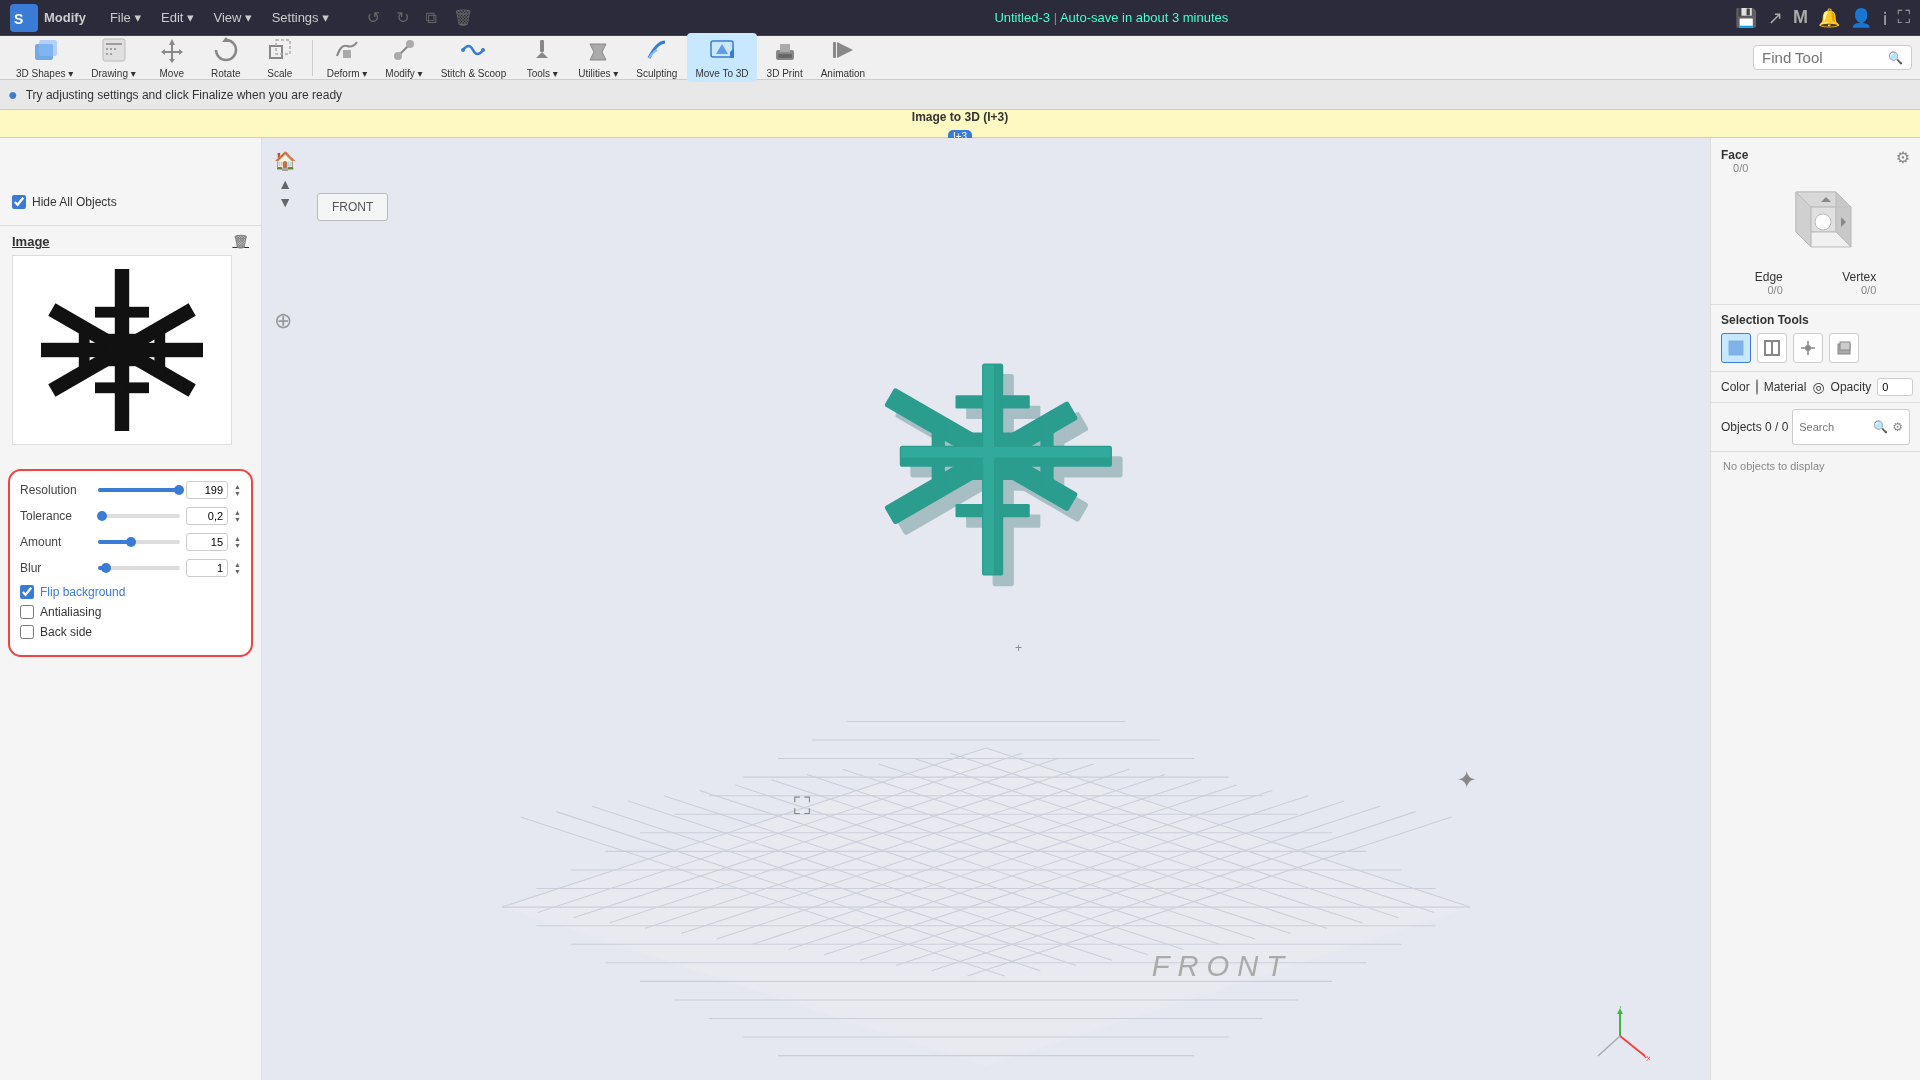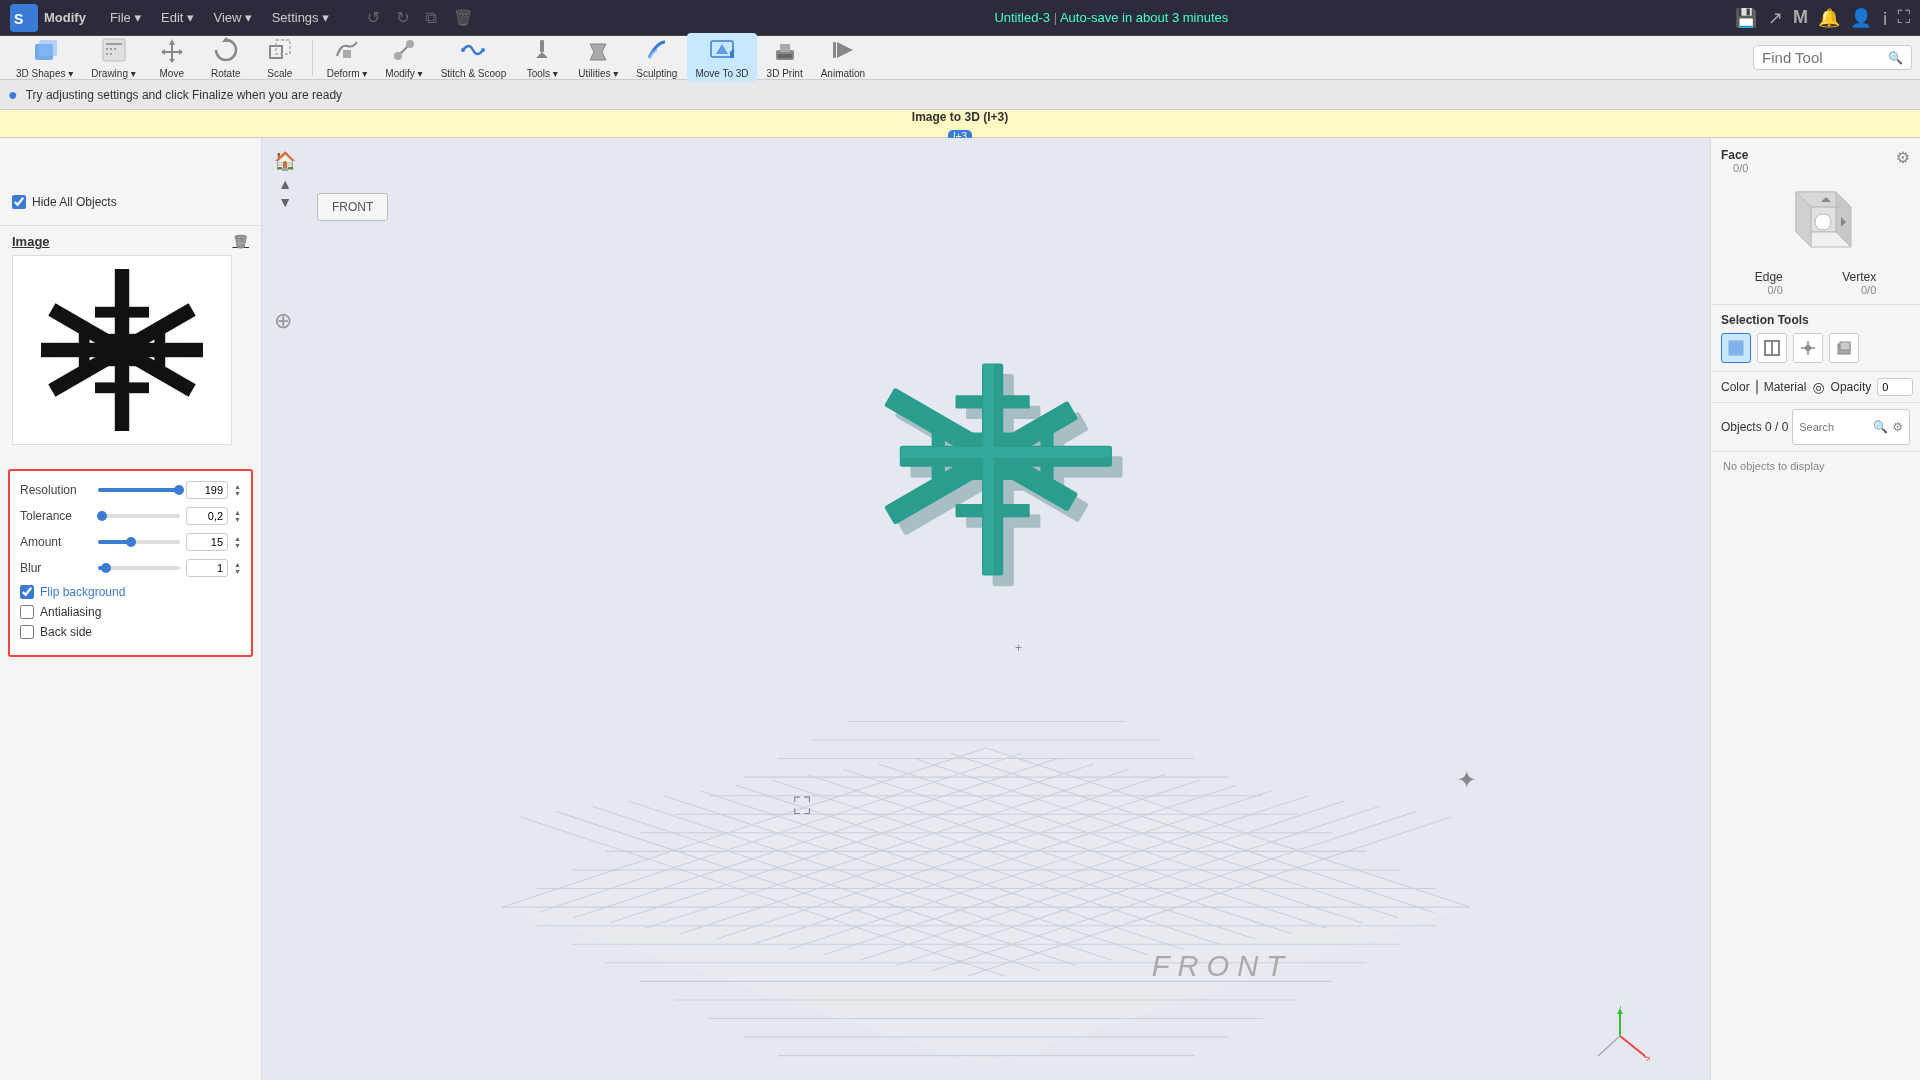--- a/index.html
+++ b/index.html
@@ -63,21 +63,21 @@
       background: white; border: 1px solid #ddd;
       display: flex; align-items: center; justify-content: center;
       margin-bottom: 8px;
     }
     .snowflake-svg { width: 180px; height: 180px; }
 
     
     .settings-box {
       margin: 8px;
       border: 2px solid #e44;
-      border-radius: 3px;
+      border-radius: 13px;
       padding: 10px;
       background: white;
     }
     .setting-row {
       display: flex; align-items: center; margin-bottom: 8px; gap: 6px;
     }
     .setting-label { width: 72px; font-size: 12px; color: #444; flex-shrink: 0; }
     .slider-track {
       flex: 1; height: 4px; background: #ddd; border-radius: 2px; position: relative; cursor: pointer;
     }

